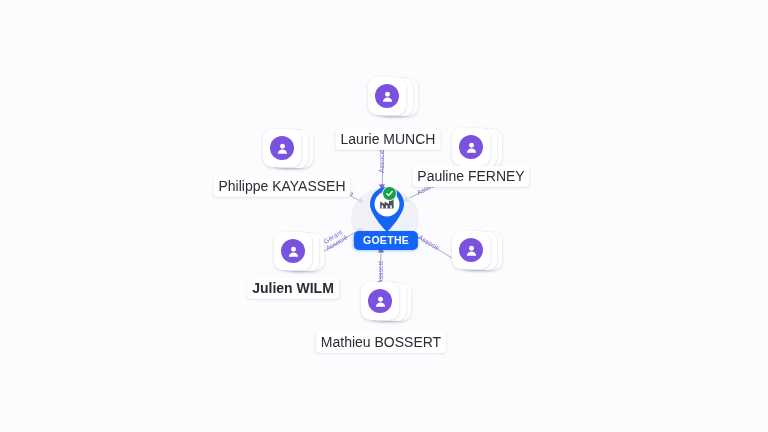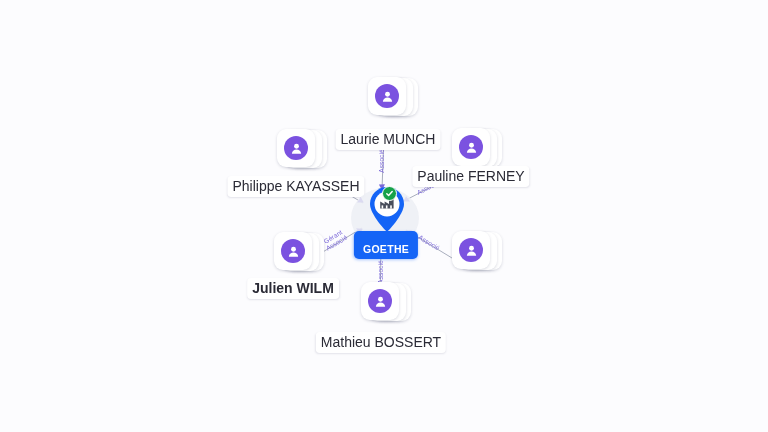--- a/index.html
+++ b/index.html
@@ -137,21 +137,21 @@
   }
   .verified-badge svg { display: block; }
   #company-label {
     position: absolute;
     top: 45px;
     left: 50%;
     transform: translateX(-50%);
     background: #1464f6;
     color: #ffffff;
     border-radius: 5px;
-    padding: 12px 9px 4px 9px;
+    padding: 3px 9px 4px 9px;
     font-size: 10.5px;
     font-weight: bold;
     letter-spacing: .3px;
     white-space: nowrap;
     box-shadow: 0 1px 3px rgba(20,100,246,0.35);
   }
 </style>
 </head>
 <body style="background: rgb(252, 252, 254);">
 
@@ -256,21 +256,21 @@
             <div class="avatar-circle">
               <svg viewBox="0 0 24 24" width="15" height="15" fill="#ffffff">
                 <circle cx="12" cy="8.4" r="3.9"></circle>
                 <path d="M4.6 20.4 C4.6 15.9 8 13.4 12 13.4 C16 13.4 19.4 15.9 19.4 20.4 Z"></path>
               </svg>
             </div>
           </div>
         </div>
         <div class="person-label" style="left: 19px; top: 46px; font-weight: bold;">Julien WILM</div>
       </div>
-      <div class="person-node" style="left: 277px; top: 129px; text-align: right;">
+      <div class="person-node" style="left: 263px; top: 129px; text-align: right;">
         <div class="card-stack">
           <div class="card c3"></div>
           <div class="card c2"></div>
           <div class="card c1">
             <div class="avatar-circle">
               <svg viewBox="0 0 24 24" width="15" height="15" fill="#ffffff">
                 <circle cx="12" cy="8.4" r="3.9"></circle>
                 <path d="M4.6 20.4 C4.6 15.9 8 13.4 12 13.4 C16 13.4 19.4 15.9 19.4 20.4 Z"></path>
               </svg>
             </div>

